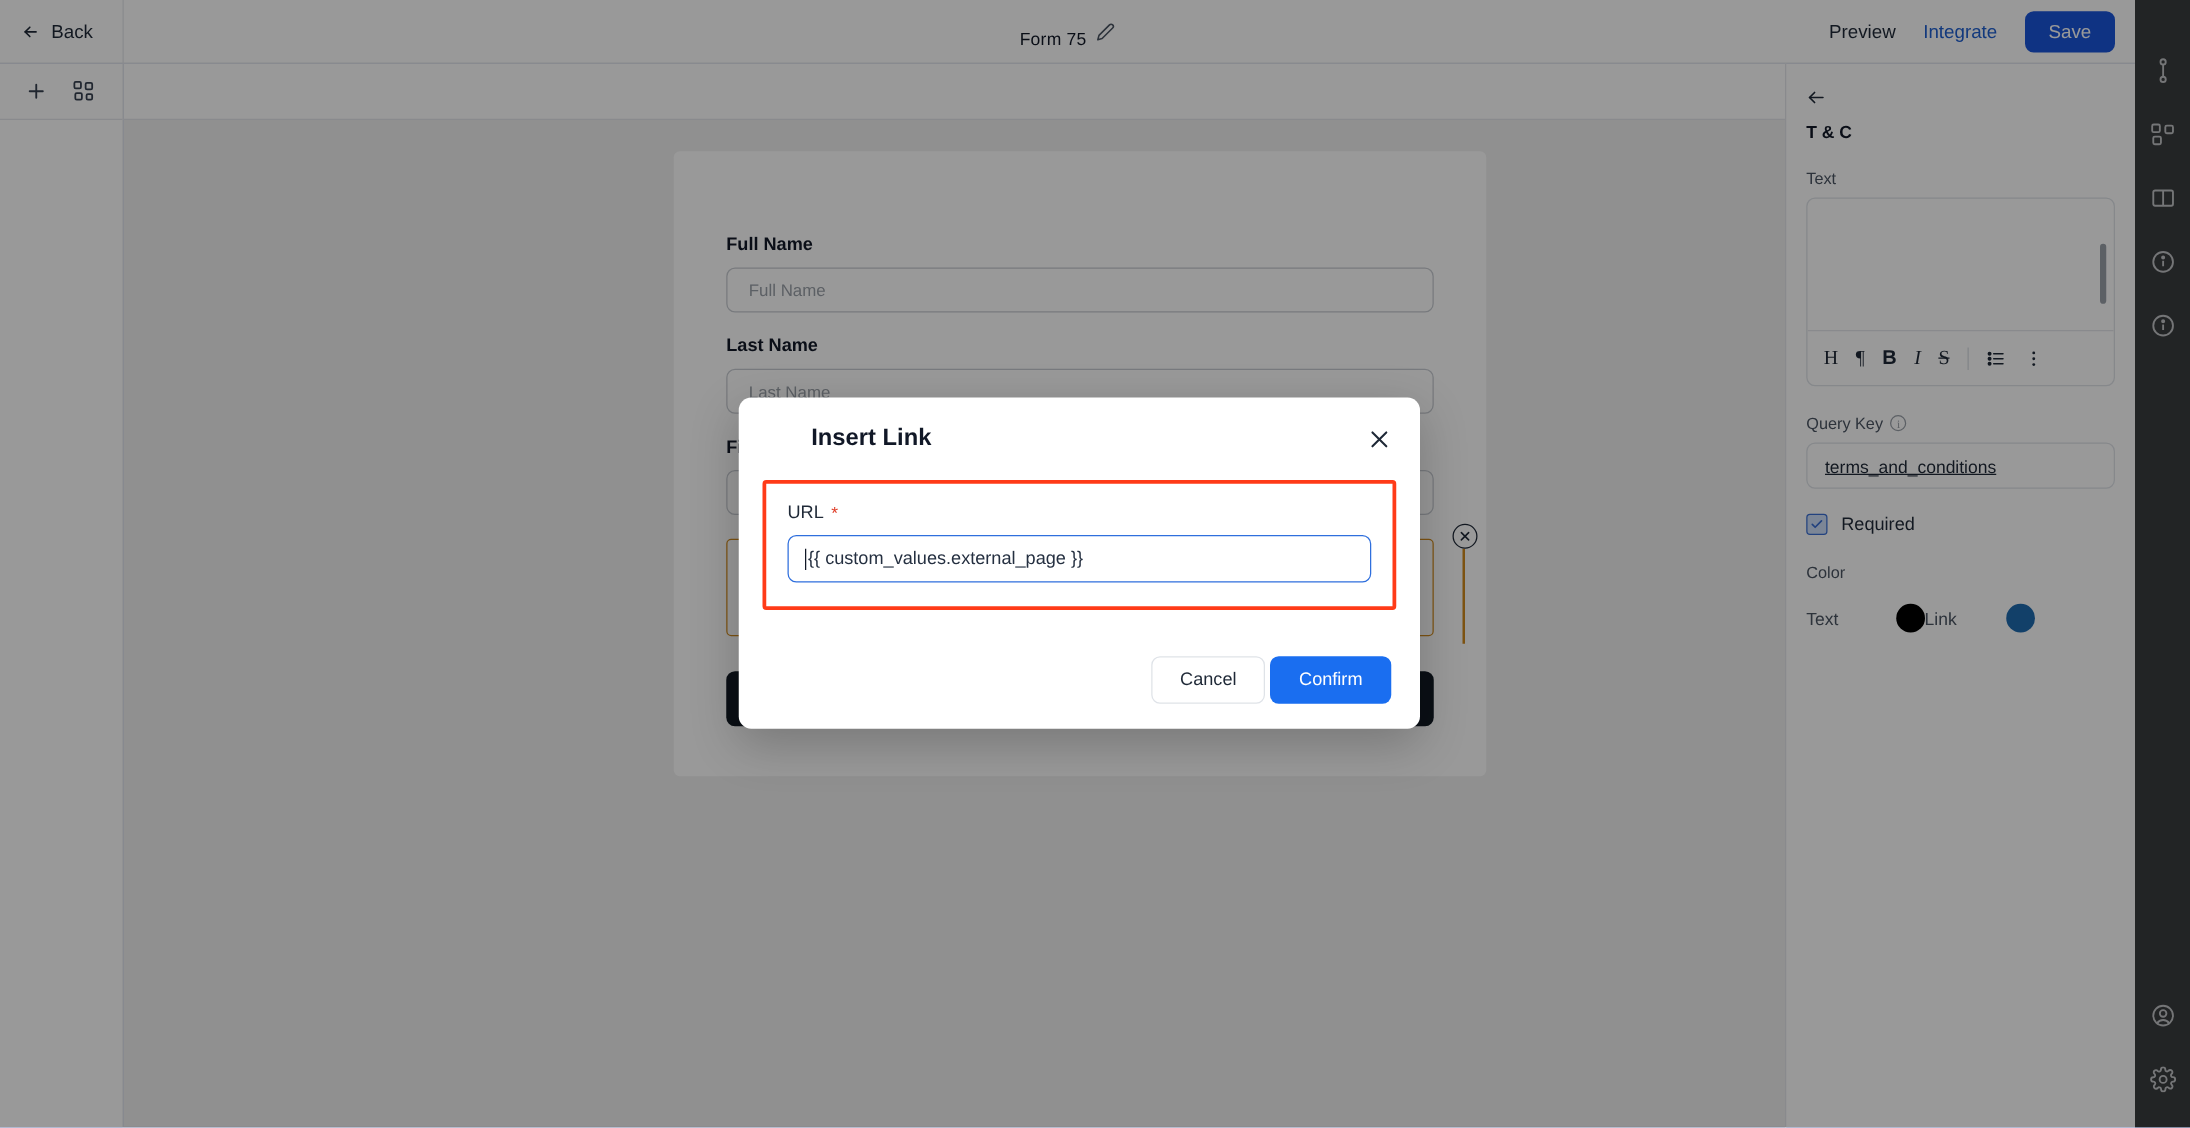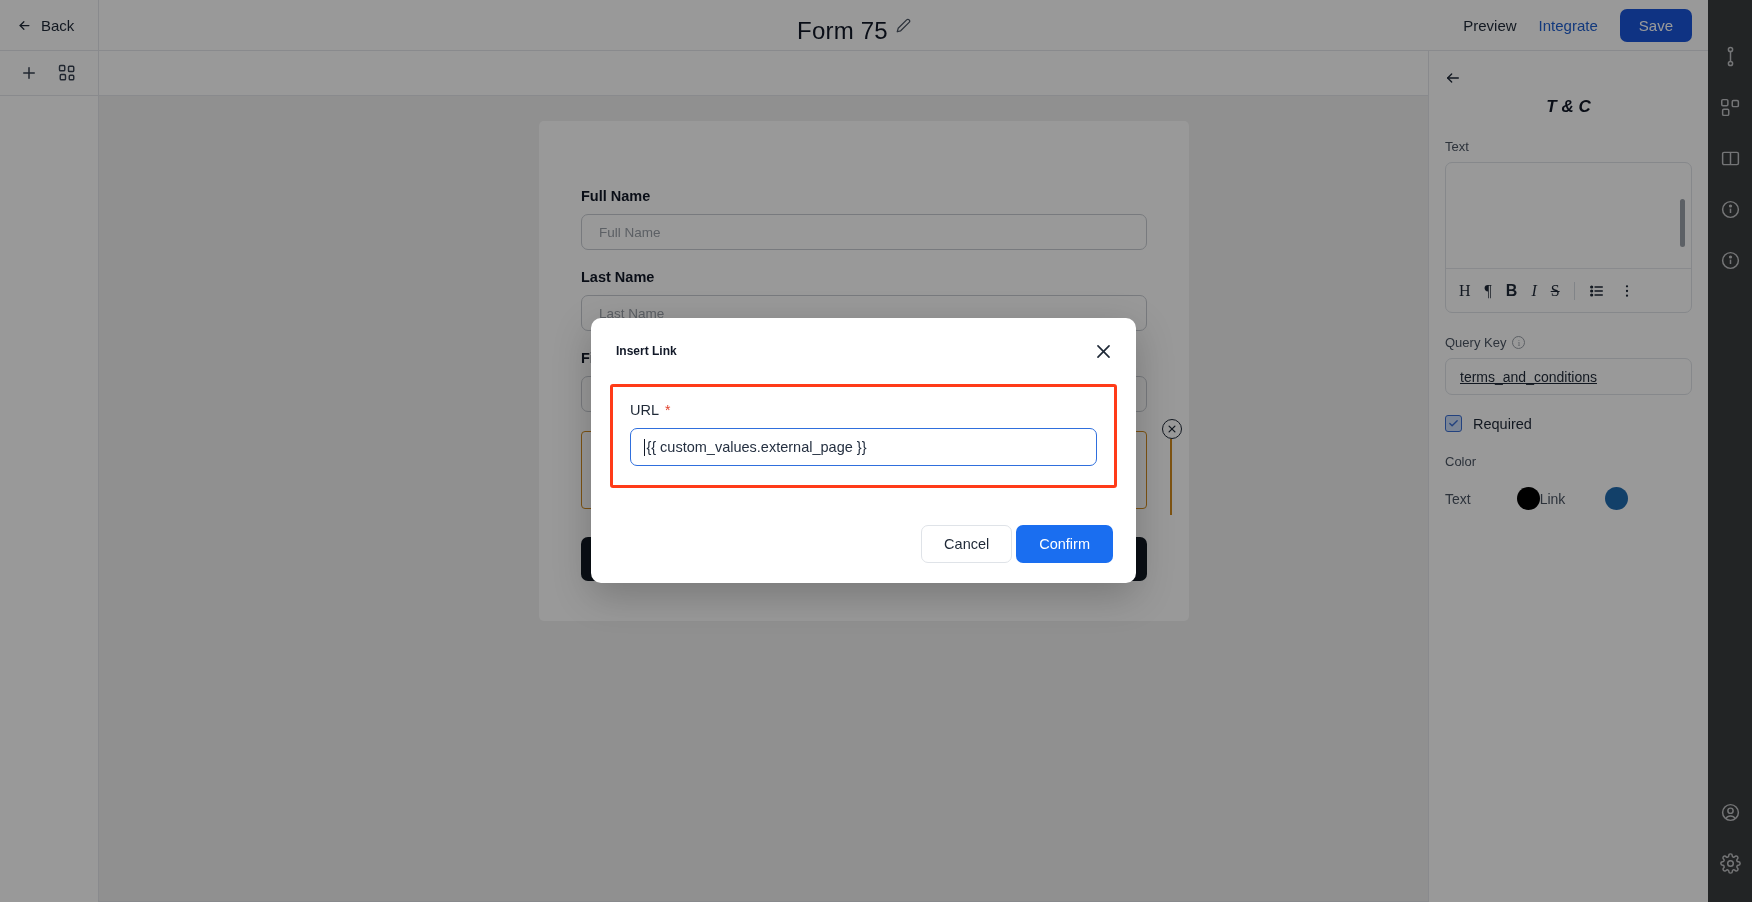--- a/index.html
+++ b/index.html
@@ -44,21 +44,21 @@
   #back-group .lbl { font-size: 15px; color: #1f2937; }
   .arrow-left-svg { width: 15px; height: 15px; display: block; }
 
   #form-title-wrap {
     position: absolute; left: 0; right: 0; top: 0;
     height: 51px;
     display: flex; align-items: center; justify-content: center;
     gap: 8px;
     pointer-events: none;
   }
-  #form-title { font-size: 24px; color: #111827; letter-spacing: .2px; margin-top: 11px; }
+  #form-title { font-size: 14px; color: #111827; letter-spacing: .2px; margin-top: 11px; }
   #pencil-icon { width: 15px; height: 15px; pointer-events: auto; cursor: pointer; }
 
   #topbar-right {
     position: absolute; right: 16px; top: 0; height: 51px;
     display: flex; align-items: center; gap: 22px;
   }
   #preview-btn { font-size: 15px; color: #1f2937; cursor: pointer; }
   #integrate-btn { font-size: 15px; color: #1f5fd0; cursor: pointer; }
   #save-btn {
     background: #1a56db; color: #ffffff;
@@ -166,22 +166,22 @@
     position: absolute; top: 51px; right: 44px;
     width: 280px; height: 851px;
     background: #ffffff;
     border-left: 1px solid #e5e7eb;
     z-index: 4;
     padding: 14px 16px 0 16px;
   }
   #panel-back-row { height: 26px; display: flex; align-items: center; }
   #panel-back-icon { width: 16px; height: 16px; cursor: pointer; }
   #panel-title {
-    text-align: center; font-size: 17px; font-weight: 600;
-    color: #111827; margin-top: 6px; font-style: italic;
+    font-size: 14px; font-weight: 600;
+    color: #111827; margin-top: 6px;
   }
   .panel-section-label {
     font-size: 13px; color: #4b5563;
     margin-top: 22px; margin-bottom: 8px;
     display: flex; align-items: center; gap: 6px;
   }
   #richtext-box {
     border: 1px solid #dfe3e8; border-radius: 7px;
     overflow: hidden;
   }
@@ -267,21 +267,21 @@
     background: #ffffff;
     border-radius: 10px;
     box-shadow: 0 12px 38px rgba(0,0,0,.22);
     z-index: 100;
   }
   #modal-header {
     height: 66px;
     display: flex; align-items: center; justify-content: space-between;
     padding: 0 23px 0 25px;
   }
-  #modal-title { font-size: 12px; font-weight: 600; color: #111827; }
+  #modal-title { font-size: 19px; font-weight: 600; color: #111827; margin-left: 33px; }
   #modal-close { width: 19px; height: 19px; cursor: pointer; }
 
   #url-highlight {
     margin: 0 19px;
     border: 3px solid #ff3b18;
     border-radius: 3px;
     padding: 15px 17px 19px 17px;
   }
   #url-label-row {
     display: flex; align-items: center; gap: 6px;

